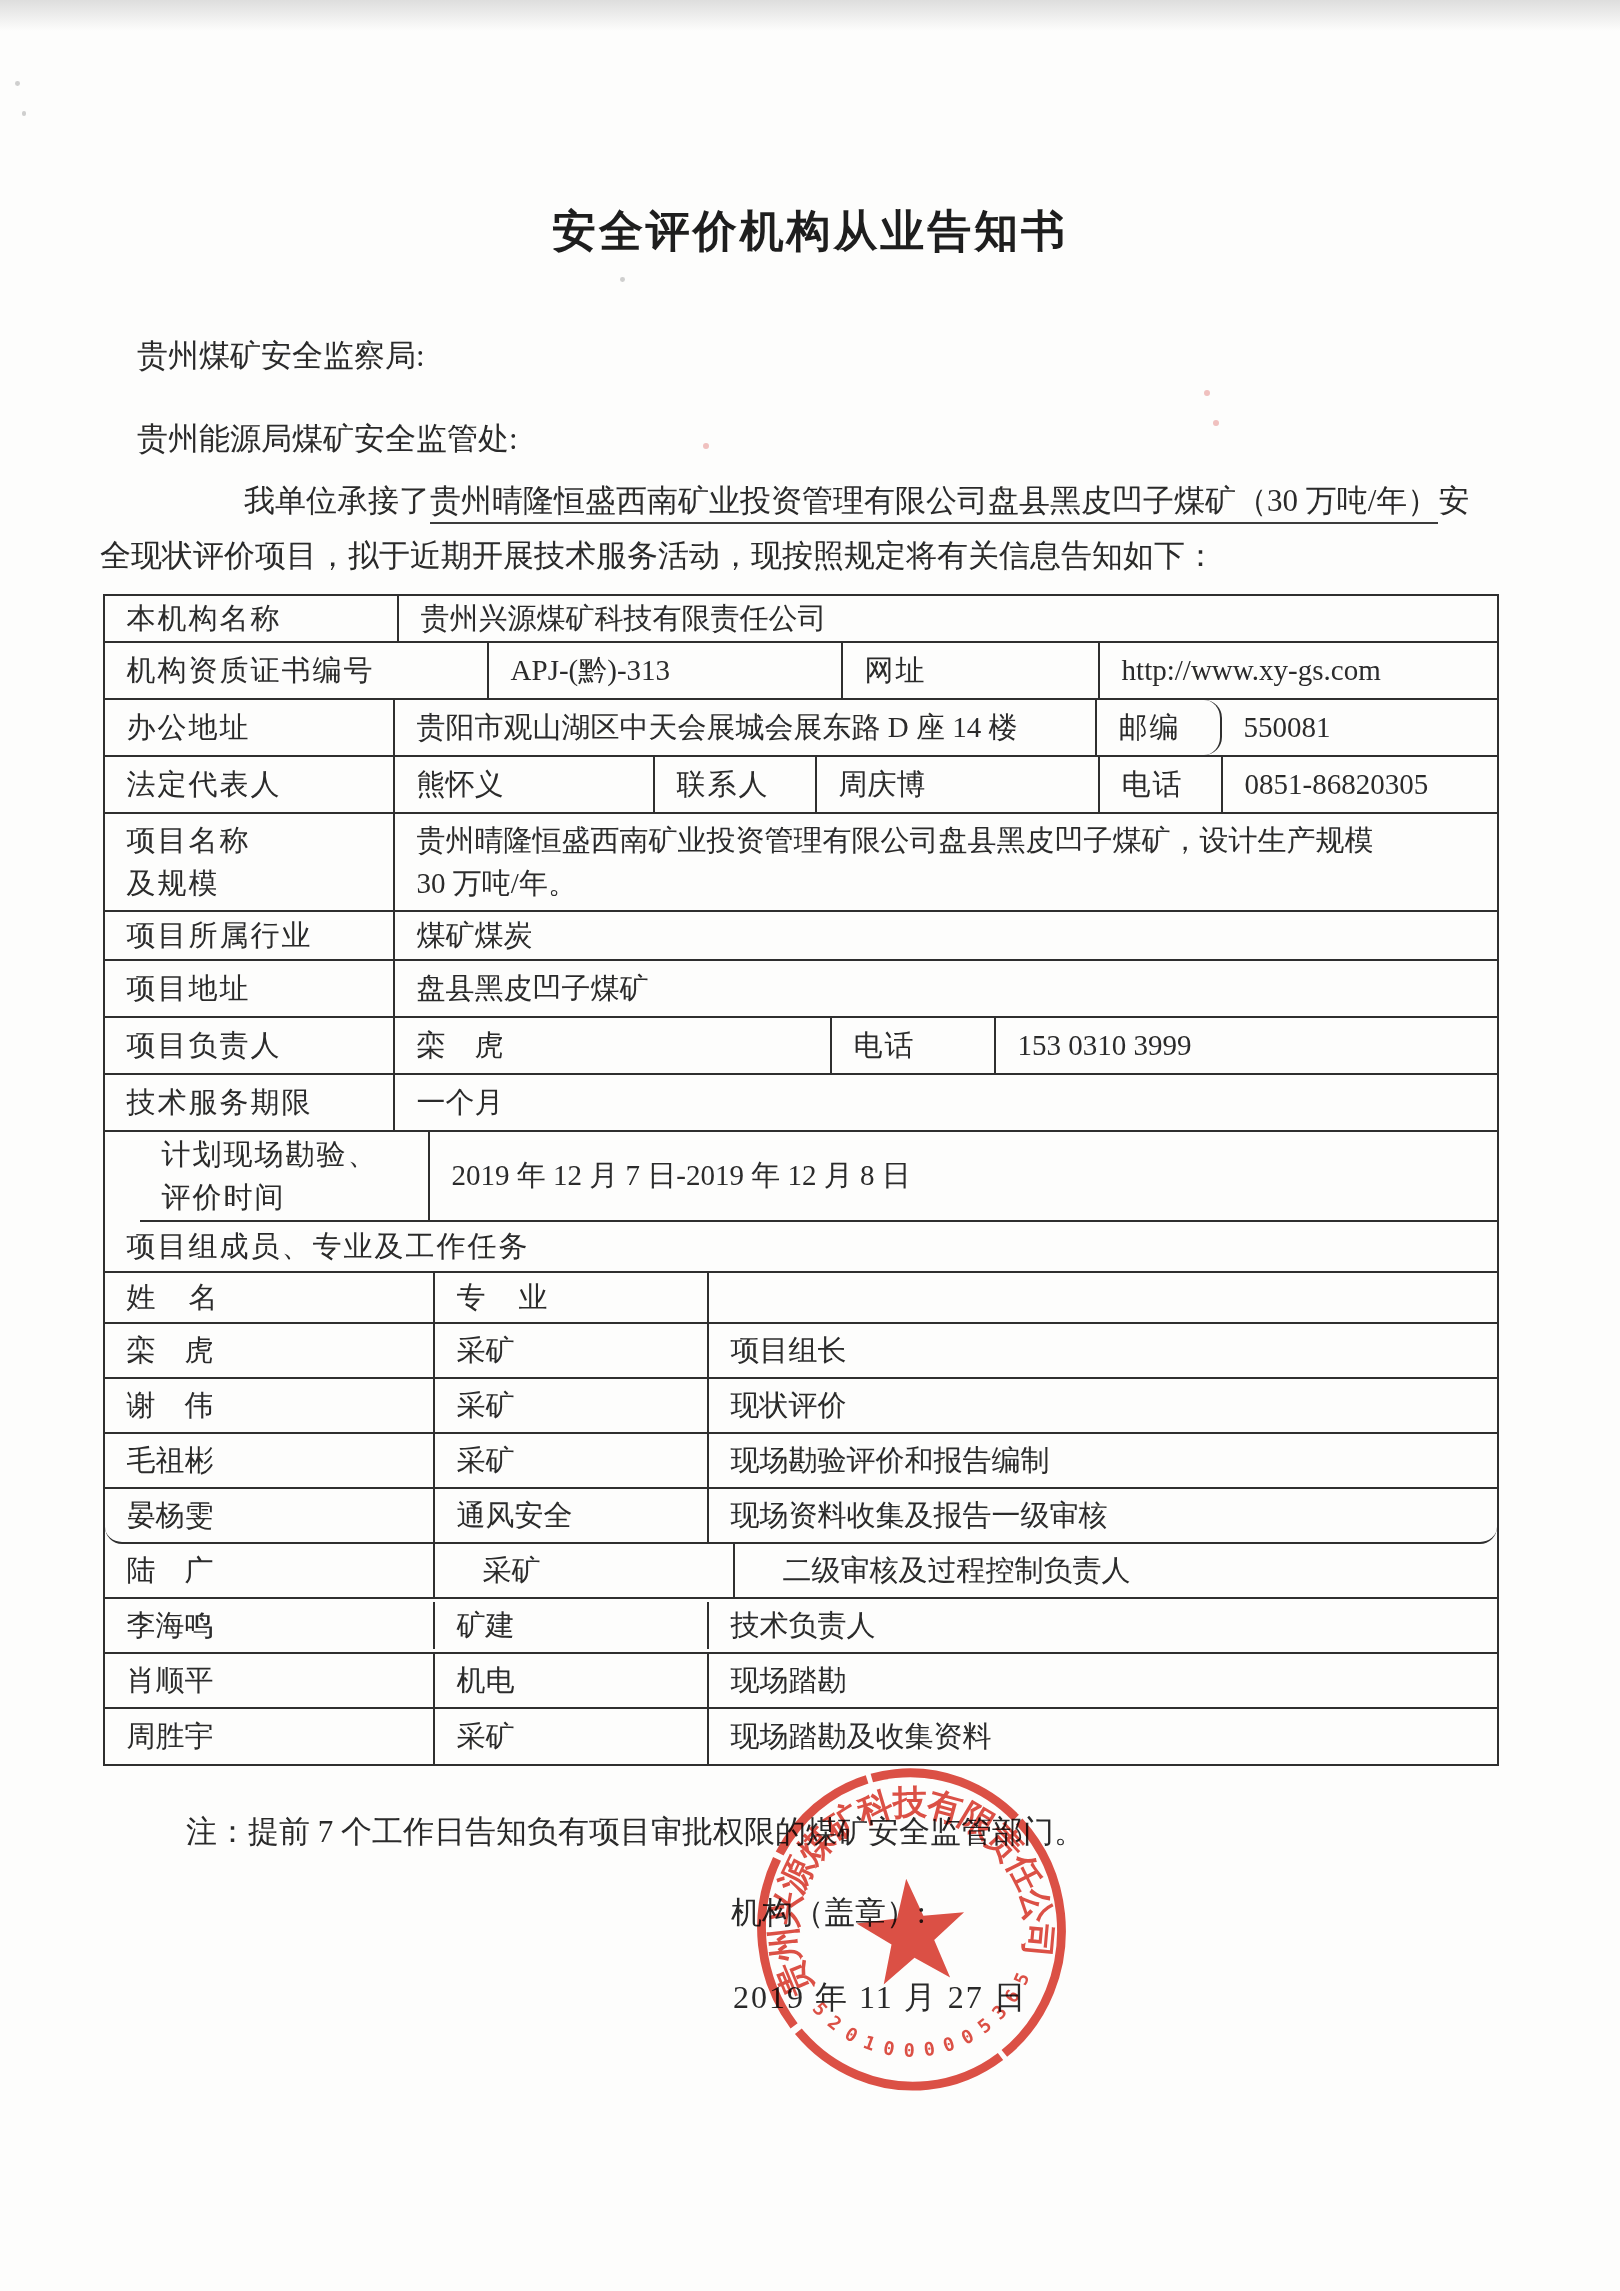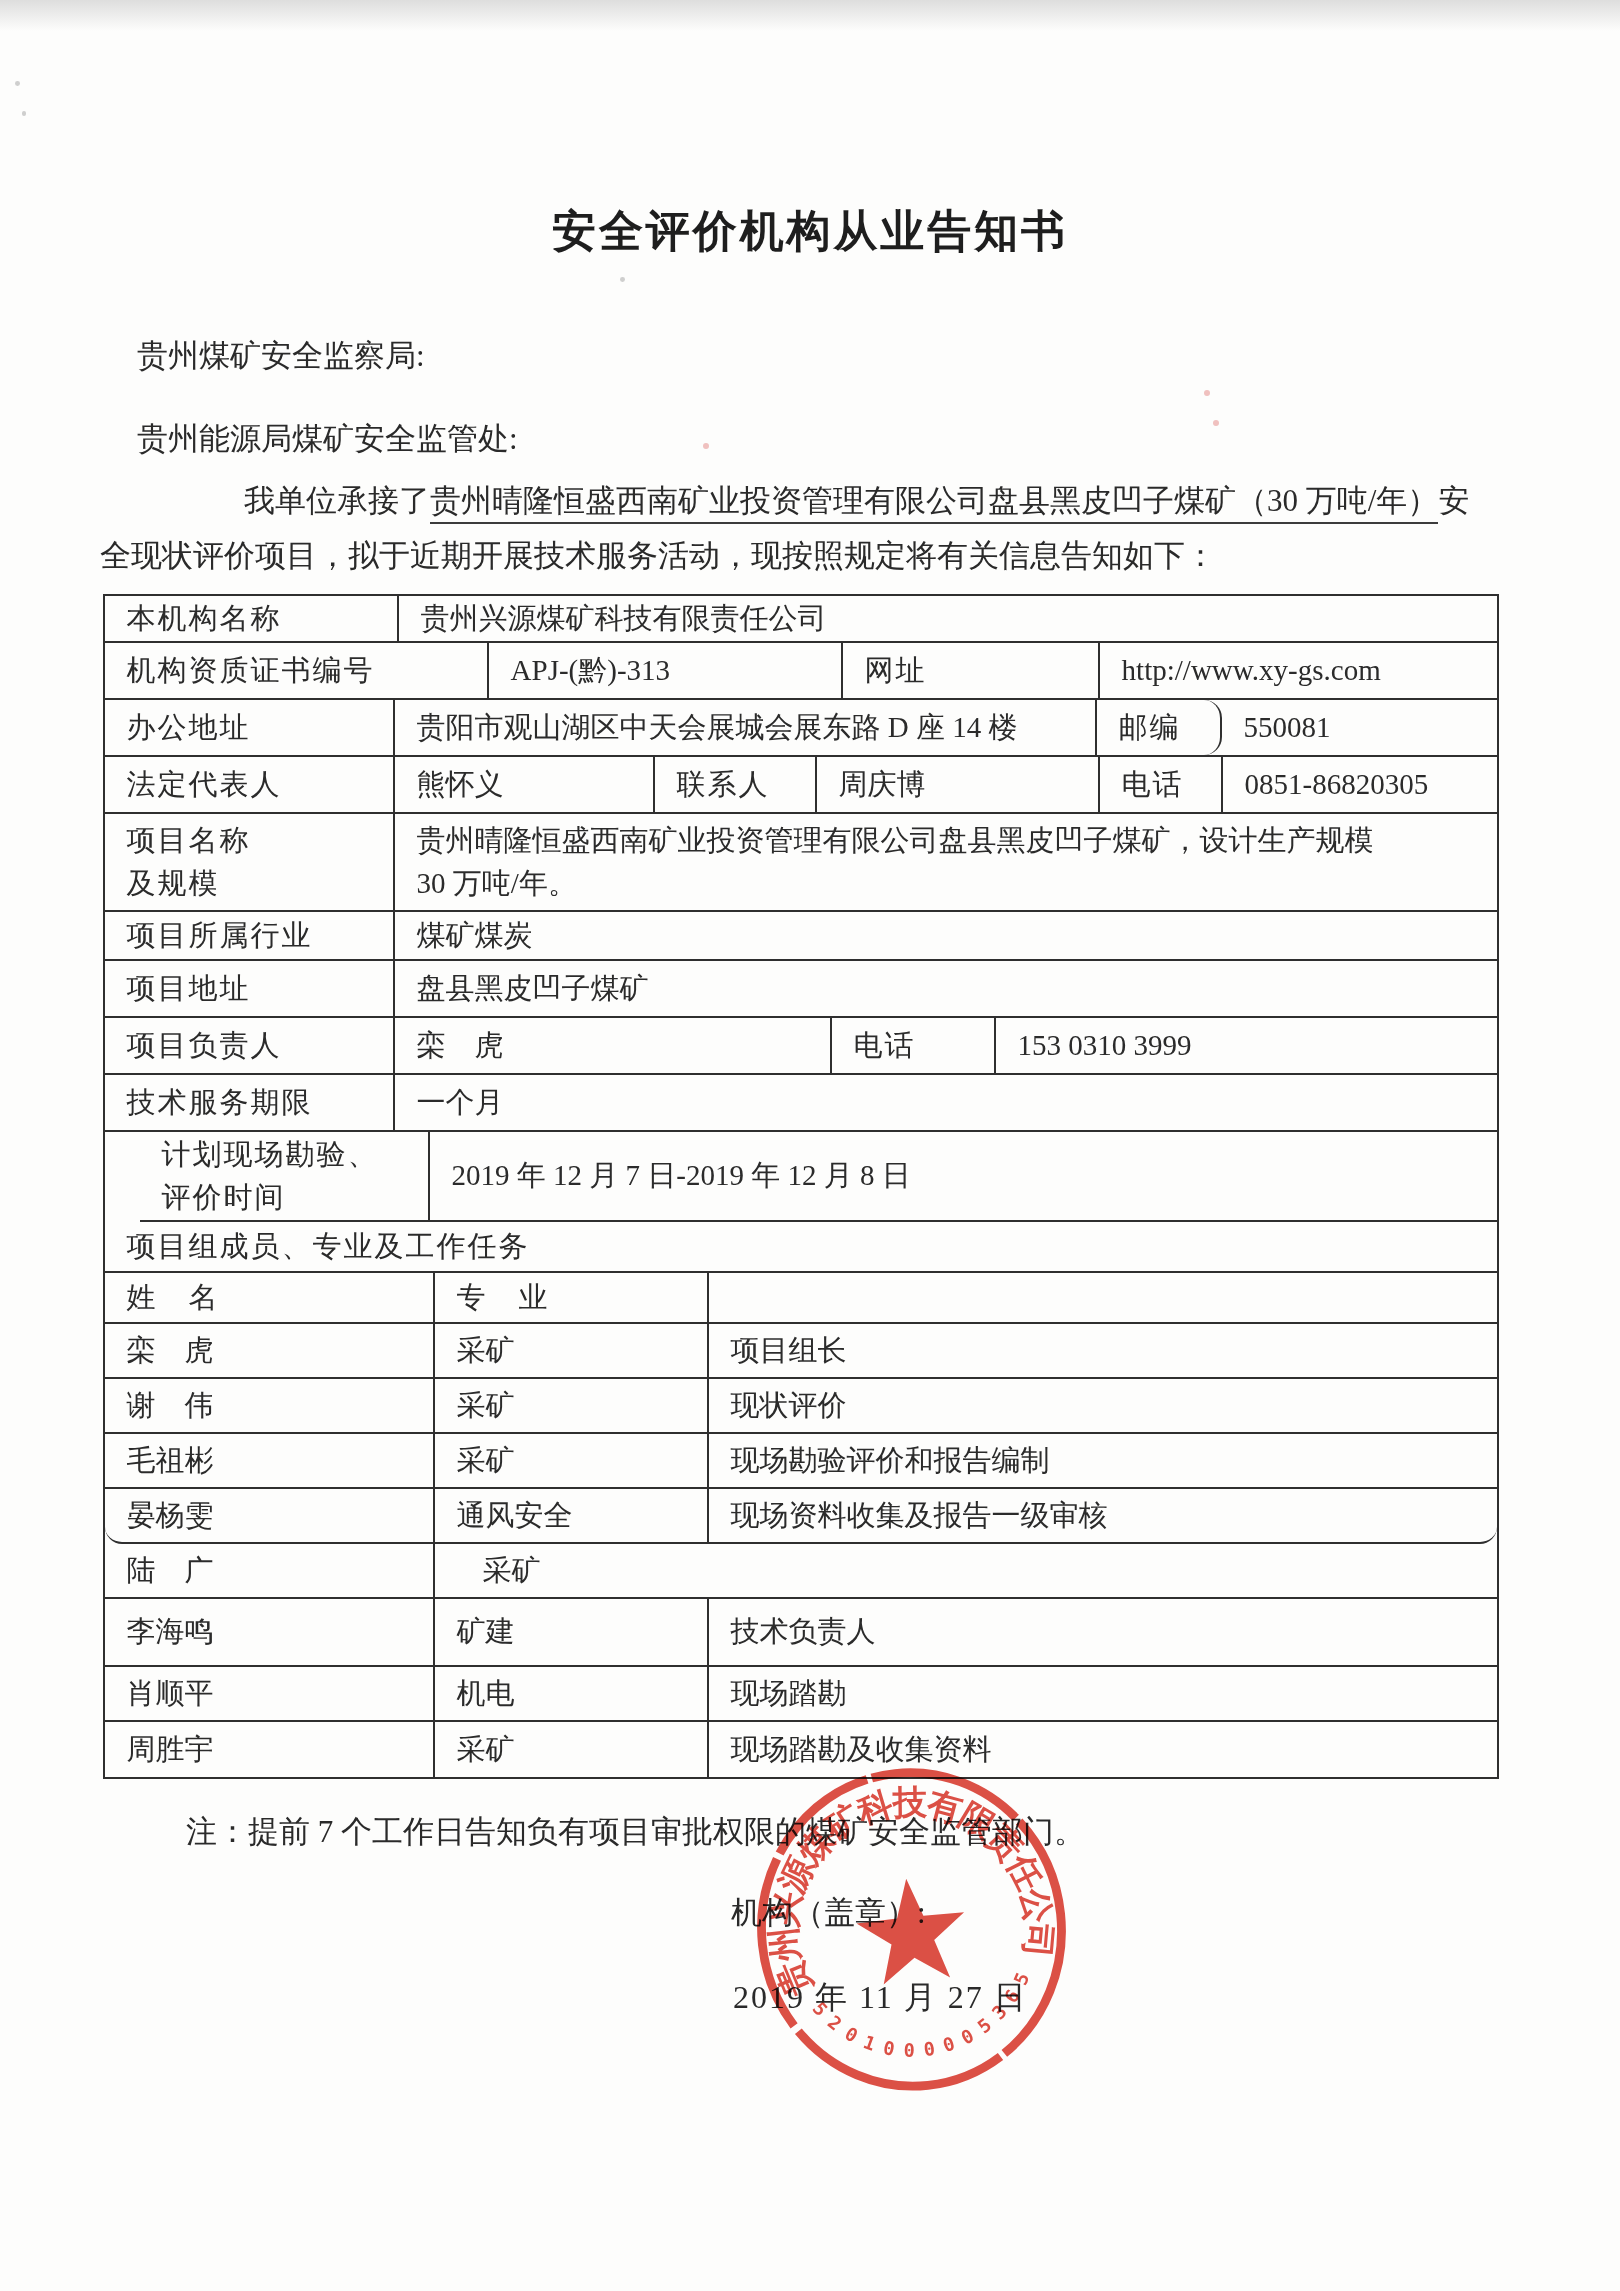--- a/index.html
+++ b/index.html
@@ -132,22 +132,23 @@
         <div class="tcell flex-last">现场勘验评价和报告编制</div>
       </div>
       <div class="trow" style="height: 55px; border-radius: 17px;">
         <div class="tcell" style="flex: 0 0 330px;">晏杨雯</div>
         <div class="tcell" style="flex: 0 0 274px;">通风安全</div>
         <div class="tcell flex-last">现场资料收集及报告一级审核</div>
       </div>
       <div class="trow" style="height: 55px; gap: 26px;">
         <div class="tcell" style="flex: 0 0 330px;">陆　广</div>
         <div class="tcell" style="flex: 0 0 274px;">采矿</div>
+        <div class="tcell flex-last">二级审核及过程控制负责人</div>
       </div>
-      <div class="trow" style="height: 68px;">
+      <div class="trow" style="height: 55px; align-items: center;">
         <div class="tcell" style="flex: 0 0 330px;">李海鸣</div>
         <div class="tcell" style="flex: 0 0 274px;">矿建</div>
         <div class="tcell flex-last">技术负责人</div>
       </div>
       <div class="trow" style="height: 55px;">
         <div class="tcell" style="flex: 0 0 330px;">肖顺平</div>
         <div class="tcell" style="flex: 0 0 274px;">机电</div>
         <div class="tcell flex-last">现场踏勘</div>
       </div>
       <div class="trow" style="height: 55px;">

